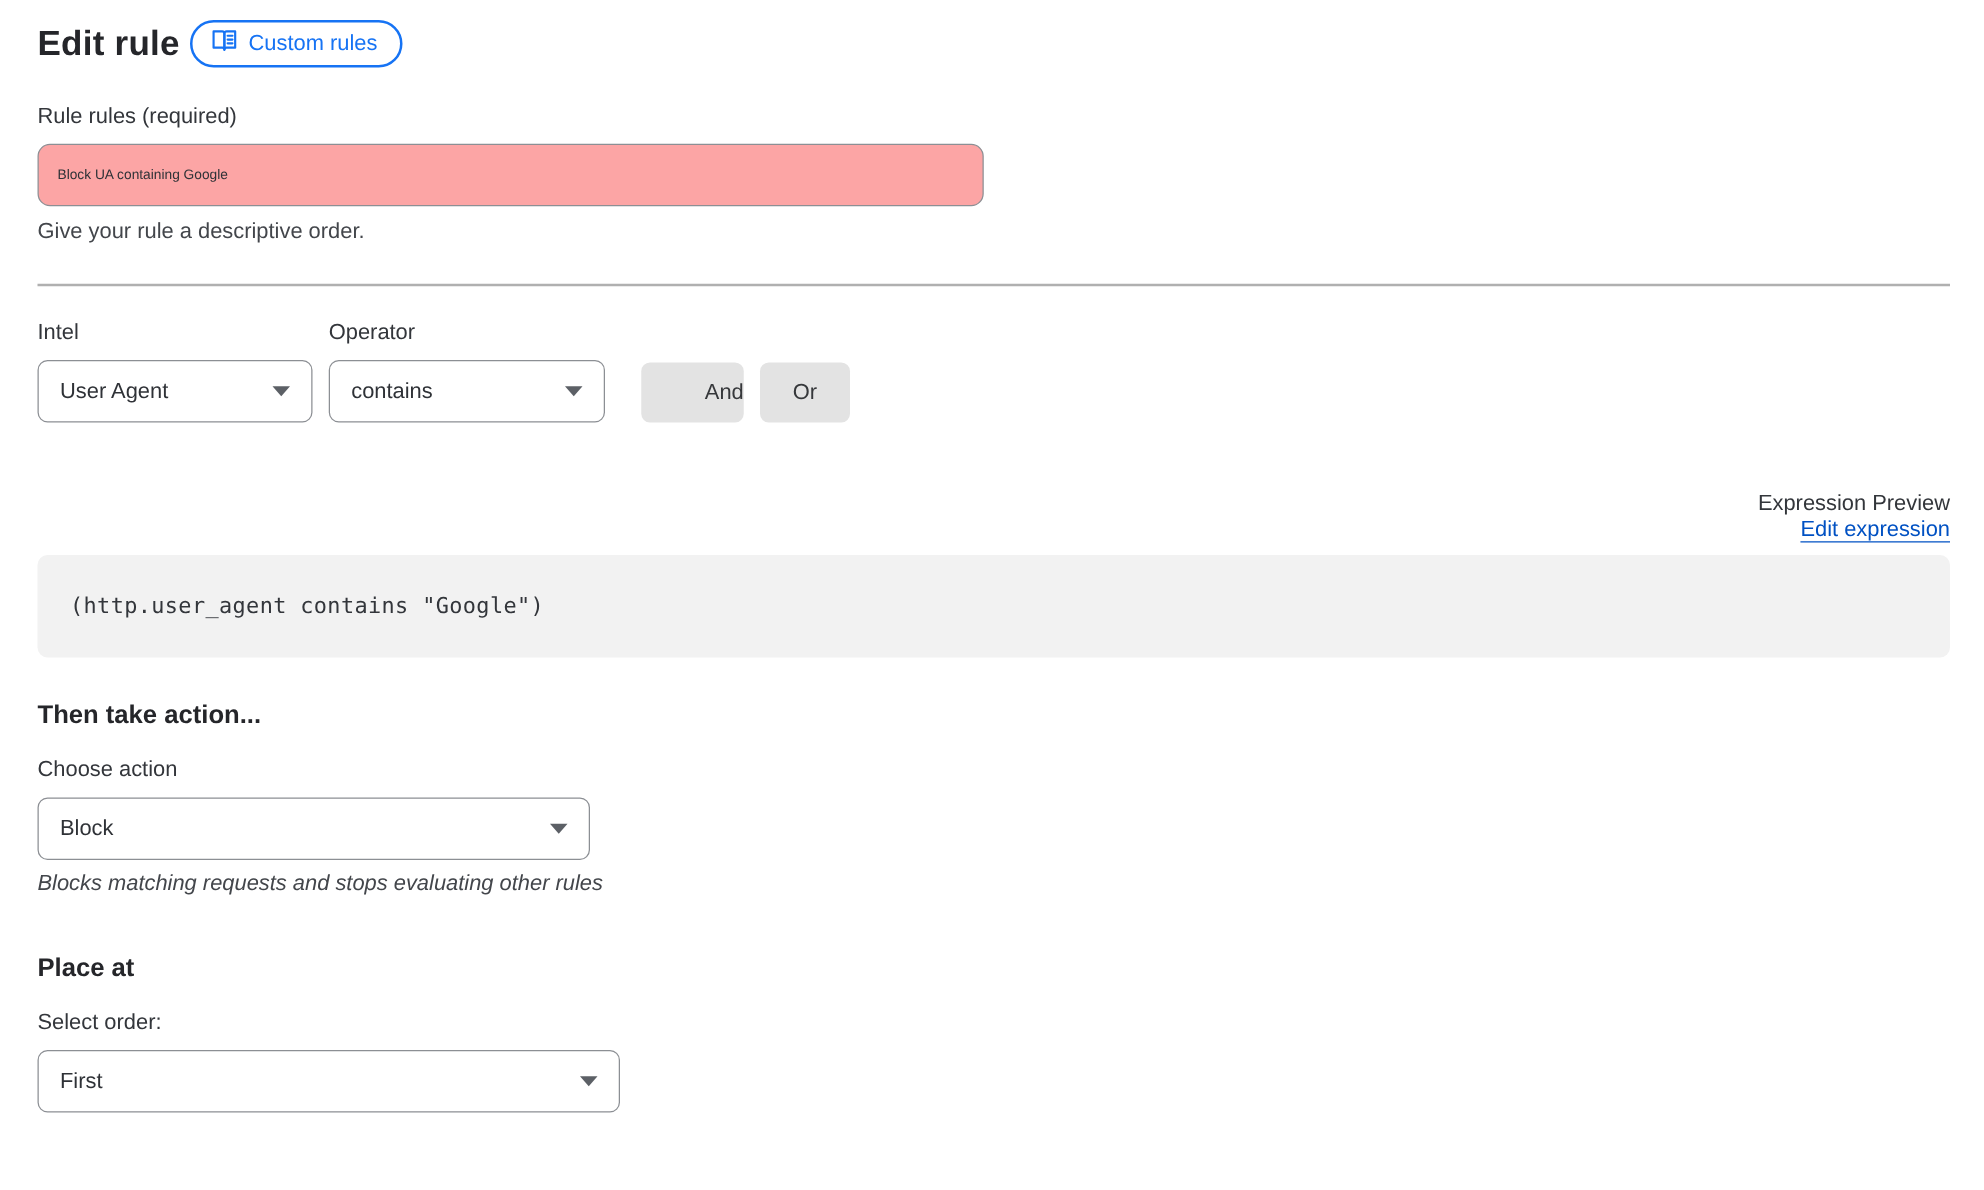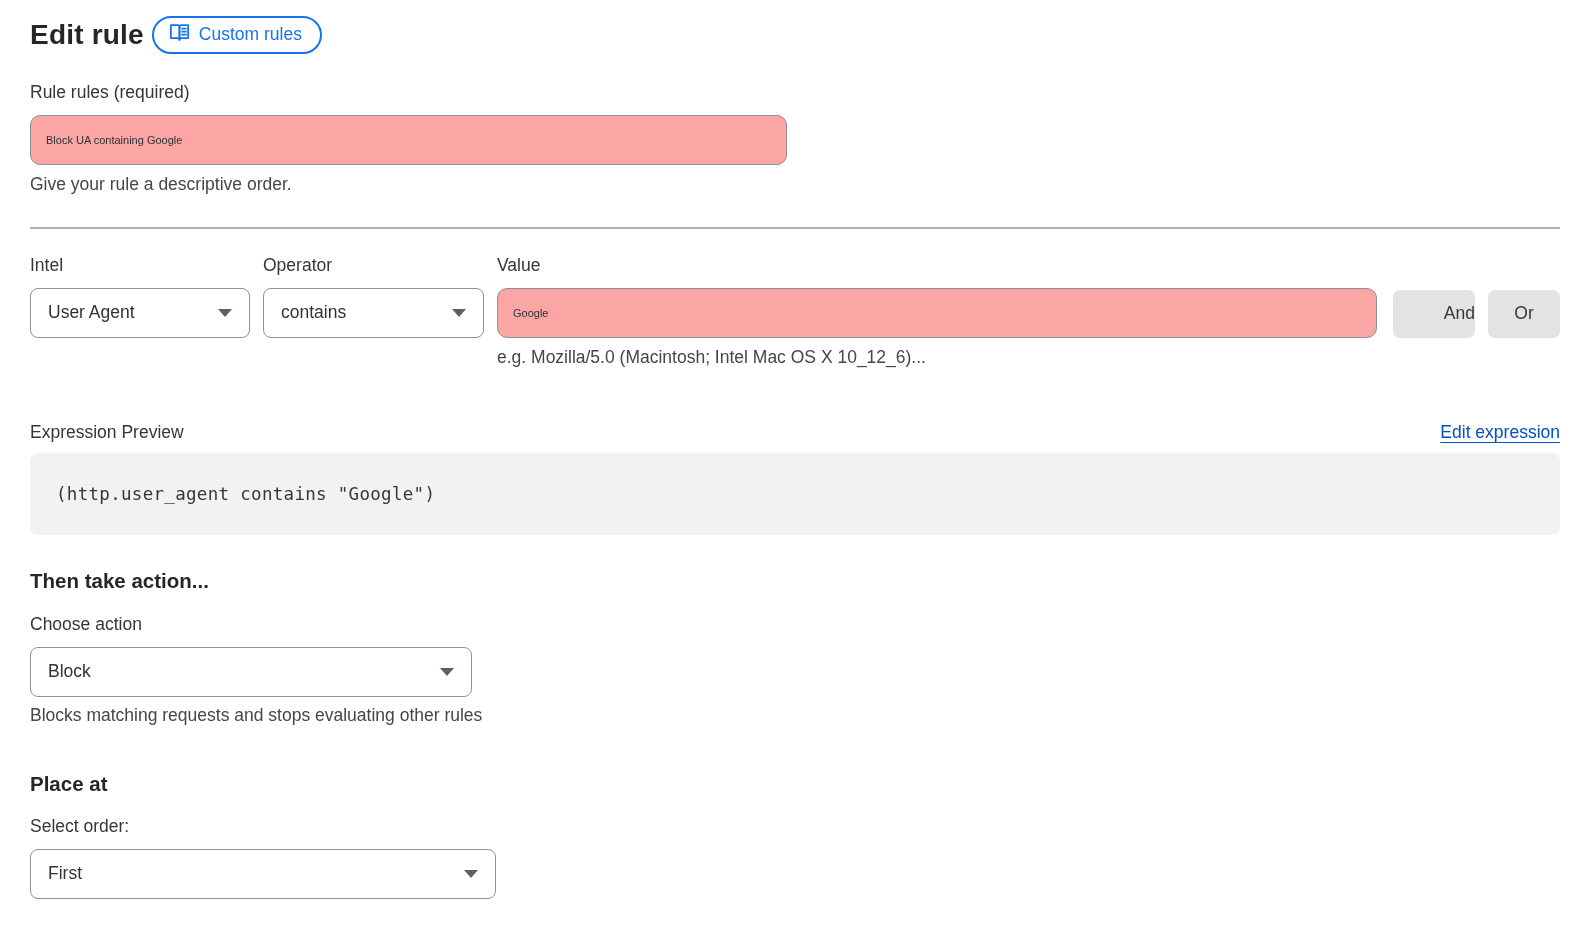--- a/index.html
+++ b/index.html
@@ -66,39 +66,40 @@
     background: #e3e3e3; color: #36383b;
     font-size: 17.5px; font-family: inherit; cursor: pointer;
   }
   .gray-btn.and { width: 82px; text-align: right; }
   .gray-btn.or { width: 72px; }
 
   
   .expression-header {
     margin-top: 54px; display: flex; align-items: flex-end;
     justify-content: space-between;
+    flex-direction: column;
   }
   .expression-label { font-size: 17.5px; color: #33363b; }
   .edit-expression-link {
     font-size: 17.5px; color: #0051c3; text-decoration: underline;
     text-underline-offset: 4px; cursor: pointer;
   }
   .code-block {
     margin-top: 10px; height: 82px; background: #f2f2f2; border-radius: 8px;
     display: flex; align-items: center; padding: 0 26px;
     font-family: "DejaVu Sans Mono", "Liberation Mono", monospace;
     font-size: 17.5px; color: #33363b; letter-spacing: 0.3px;
   }
 
   
   .section-heading { font-size: 20.5px; font-weight: 700; color: #25262a; }
   .action-section { margin-top: 34px; }
   .action-section .form-label { margin-top: 21px; }
   .action-select { width: 442px; }
-  .action-helper { margin-top: 8px; }
+  .action-helper { margin-top: 8px; font-style: italic; }
 
   
   .placement-section { margin-top: 46px; }
   .placement-section .form-label { margin-top: 20px; }
   .order-select { width: 466px; }
 </style>
 </head>
 <body>
 
 <div class="page">
@@ -137,25 +138,20 @@
     </div>
 
     <div class="cond-col-operator">
       <label class="form-label">Operator</label>
       <div class="select-box">
         <span>contains</span>
         <span class="caret-down"></span>
       </div>
     </div>
 
-    <div class="cond-col-value">
-      <label class="form-label">Value</label>
-      <input class="text-input" type="text" value="Google" style="">
-      <div class="helper-text">e.g. Mozilla/5.0 (Macintosh; Intel Mac OS X 10_12_6)...</div>
-    </div>
 
     <div class="cond-buttons">
       <button class="gray-btn and">And</button>
       <button class="gray-btn or">Or</button>
     </div>
   </div>
 
   <div class="expression-header">
     <span class="expression-label">Expression Preview</span>
     <a class="edit-expression-link">Edit expression</a>

